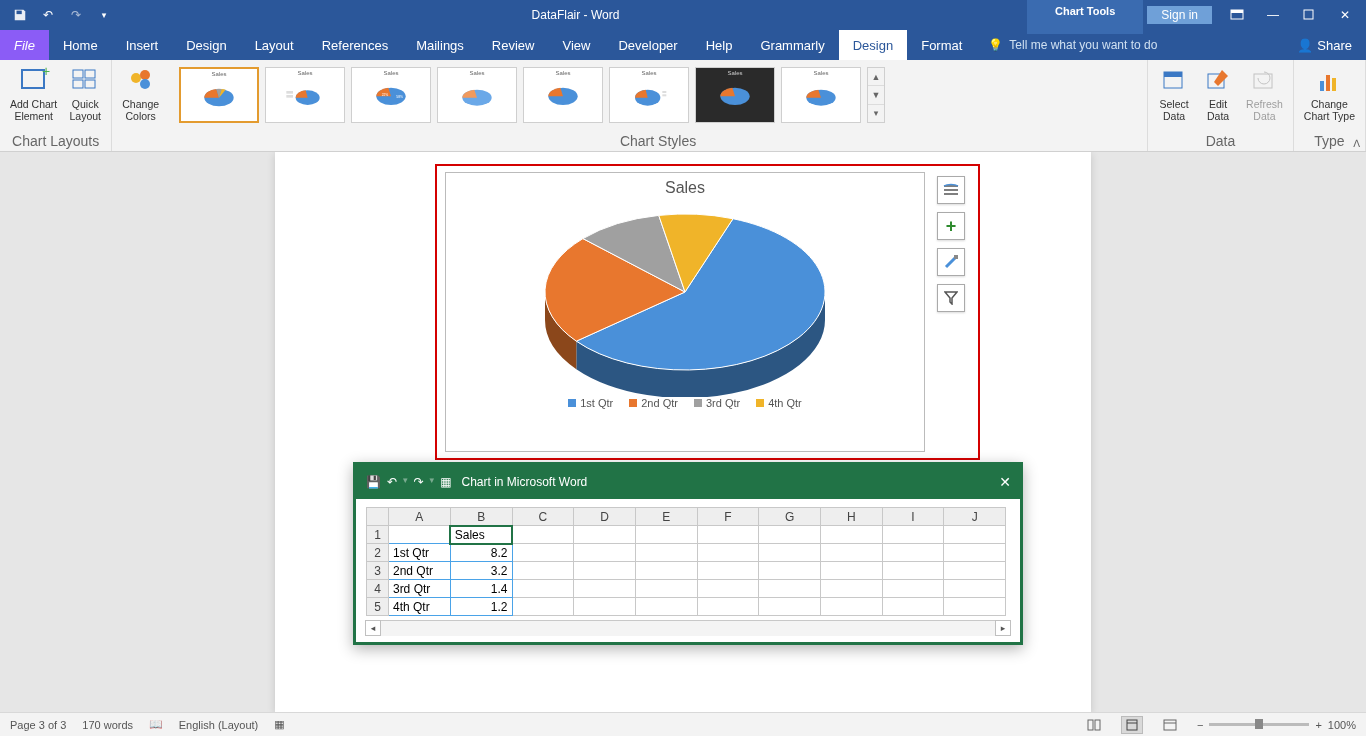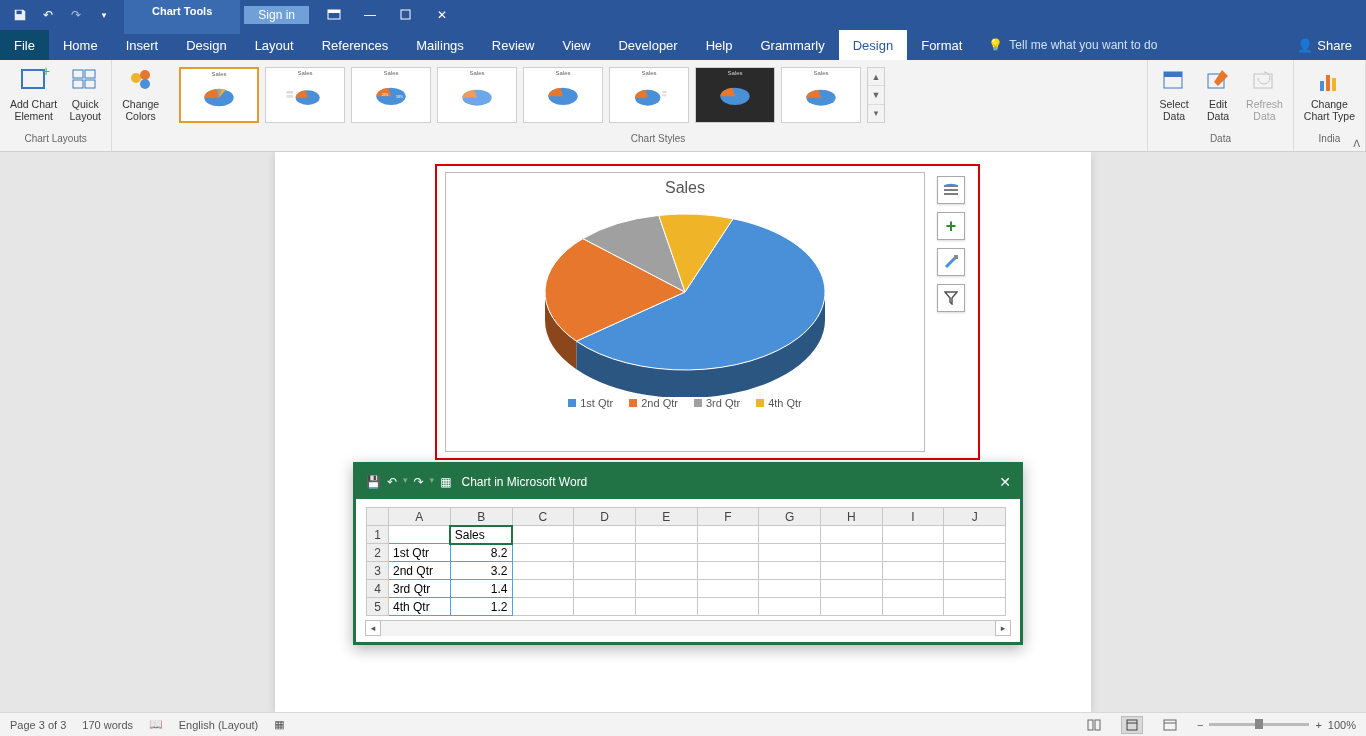--- a/index.html
+++ b/index.html
@@ -11,30 +11,30 @@
 .titlebar .qat-btn { width: 24px; height: 24px; display: flex; align-items: center; justify-content: center; cursor: pointer; }
 .titlebar .doc-title { flex: 1; text-align: center; }
 .titlebar .chart-tools { background: #3a6bb0; padding: 0 28px; height: 38px; line-height: 30px; font-size: 11px; font-weight: bold; }
 .titlebar .win-controls { display: flex; gap: 2px; padding: 0 4px; align-items: center; }
 .titlebar .win-btn { width: 34px; height: 24px; display: flex; align-items: center; justify-content: center; cursor: pointer; }
 .titlebar .signin-btn { background: #6fa0d8; color: #fff; padding: 2px 14px; font-size: 12px; margin-right: 6px; cursor: pointer; }
 
 
 .menubar { height: 30px; background: #2b579a; display: flex; align-items: stretch; color: #fff; font-size: 13px; }
 .menubar .tab { padding: 0 14px; display: flex; align-items: center; cursor: pointer; }
-.menubar .tab.file { background: #0c4a6e; }
+.menubar .tab.file { background: #8b5cf6; font-style: italic; }
 .menubar .tab.active { background: #fff; color: #2b579a; }
 .menubar .tell-me { margin-left: 12px; display: flex; align-items: center; gap: 6px; font-size: 12px; color: #cfe0f1; }
 .menubar .share { margin-left: auto; padding: 0 14px; display: flex; align-items: center; gap: 4px; cursor: pointer; }
 
 
 .ribbon { height: 92px; background: #f3f3f3; border-bottom: 1px solid #d0d0d0; display: flex; position: relative; }
 .ribbon .group { border-right: 1px solid #dcdcdc; padding: 2px 6px 0 6px; display: flex; flex-direction: column; align-items: center; }
 .ribbon .group-body { display: flex; gap: 4px; height: 70px; align-items: flex-start; }
-.ribbon .group-label { font-size: 10px; color: #666; text-align: center; padding: 1px 0; }
+.ribbon .group-label { font-size: 14px; color: #666; text-align: center; padding: 1px 0; }
 .ribbon .big-btn { display: flex; flex-direction: column; align-items: center; gap: 2px; padding: 2px 4px; cursor: pointer; }
 .ribbon .big-btn .icon { width: 32px; height: 32px; display: flex; align-items: center; justify-content: center; }
 .ribbon .big-btn .lbl { font-size: 10.5px; line-height: 12px; text-align: center; color: #333; }
 .ribbon .style-gallery { display: flex; gap: 6px; align-items: center; height: 66px; padding: 2px 4px; }
 .ribbon .style-thumb { width: 80px; height: 56px; background: #fff; border: 1px solid #cfcfcf; display: flex; align-items: center; justify-content: center; position: relative; cursor: pointer; }
 .ribbon .style-thumb.selected { border: 2px solid #e39b2f; }
 .ribbon .style-thumb.dark { background: #2a2a2a; }
 .ribbon .gallery-scroll { width: 18px; height: 56px; display: flex; flex-direction: column; border: 1px solid #cfcfcf; }
 .ribbon .gallery-scroll > div { flex: 1; display: flex; align-items: center; justify-content: center; font-size: 9px; color: #666; cursor: pointer; border-bottom: 1px solid #dcdcdc; }
 .ribbon .gallery-scroll > div:last-child { border-bottom: none; }
@@ -100,20 +100,21 @@
     <div class="qat-btn">
         <span style="color:#fff">↶</span>
       </div>
     <div class="qat-btn">
         <span style="color:#fff;opacity:.6">↷</span>
       </div>
     <div class="qat-btn">
         <span style="color:#fff;font-size:9px">▾</span>
       </div>
   </div>
+  <div class="doc-title">DataFlair - Word</div>
   <div class="chart-tools">Chart Tools</div>
   <div class="win-controls">
     <div class="signin-btn">Sign in</div>
     <div class="win-btn">
         <svg width="14" height="12">
           <rect x="1" y="1" width="12" height="9" fill="none" stroke="#fff"></rect>
           <rect x="1" y="1" width="12" height="3" fill="#fff"></rect>
         </svg>
       </div>
     <div class="win-btn">
@@ -321,21 +322,21 @@
             <svg width="30" height="30">
               <rect x="6" y="16" width="4" height="10" fill="#4a90d9"></rect>
               <rect x="12" y="10" width="4" height="16" fill="#e8772e"></rect>
               <rect x="18" y="13" width="4" height="13" fill="#f0b429"></rect>
             </svg>
           </div>
         <div class="lbl" style="white-space:pre-line">Change
 Chart Type</div>
       </div>
     </div>
-    <div class="group-label">India</div>
+    <div class="group-label">Type</div>
   </div>
   <div class="collapse">ᐱ</div>
 </div>
 
 <div class="doc-area">
   <div class="page">
     <div class="red-frame"></div>
     <div class="chart-box">
       <div class="chart-title">Sales</div>
       <div class="pie-area">

